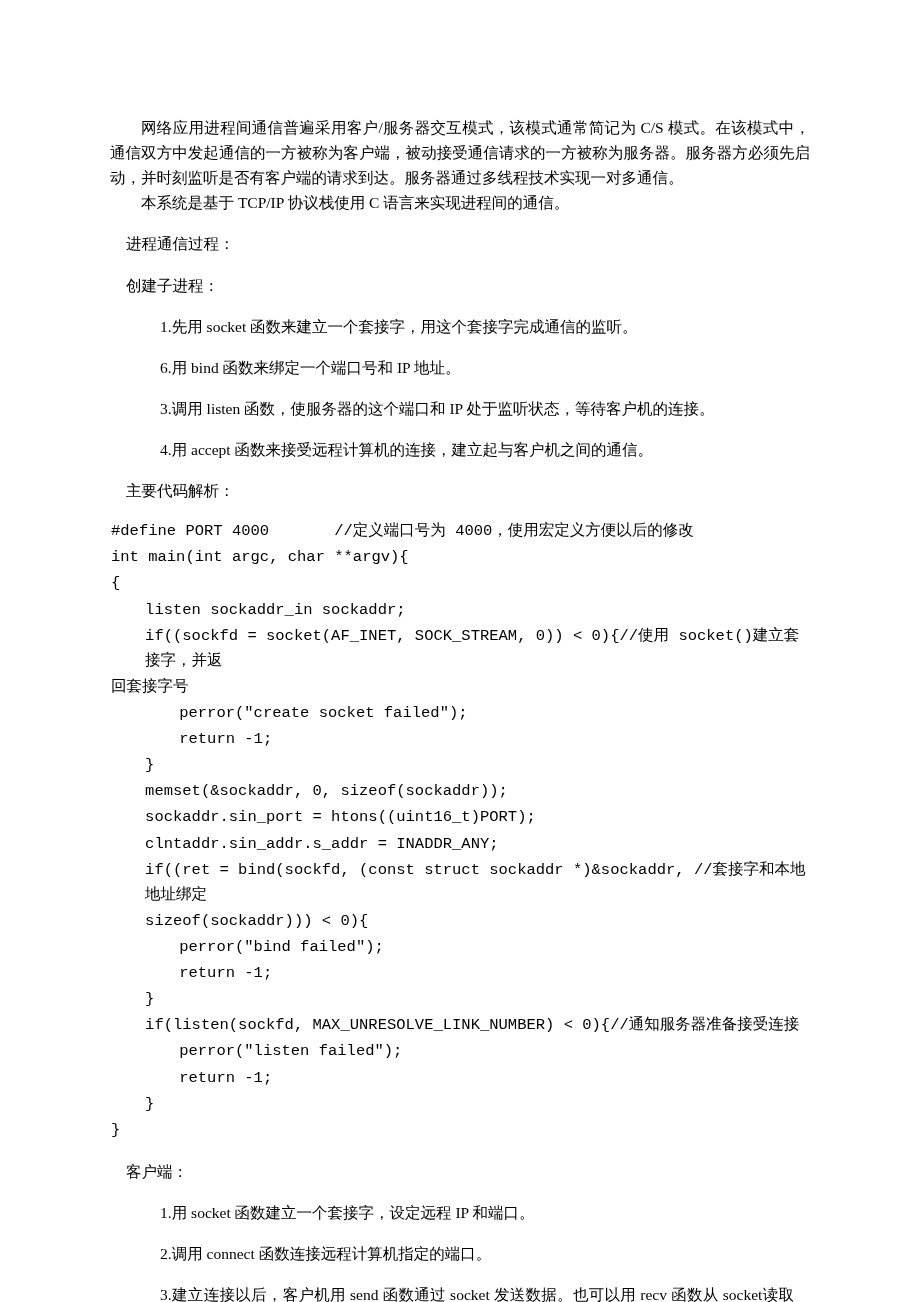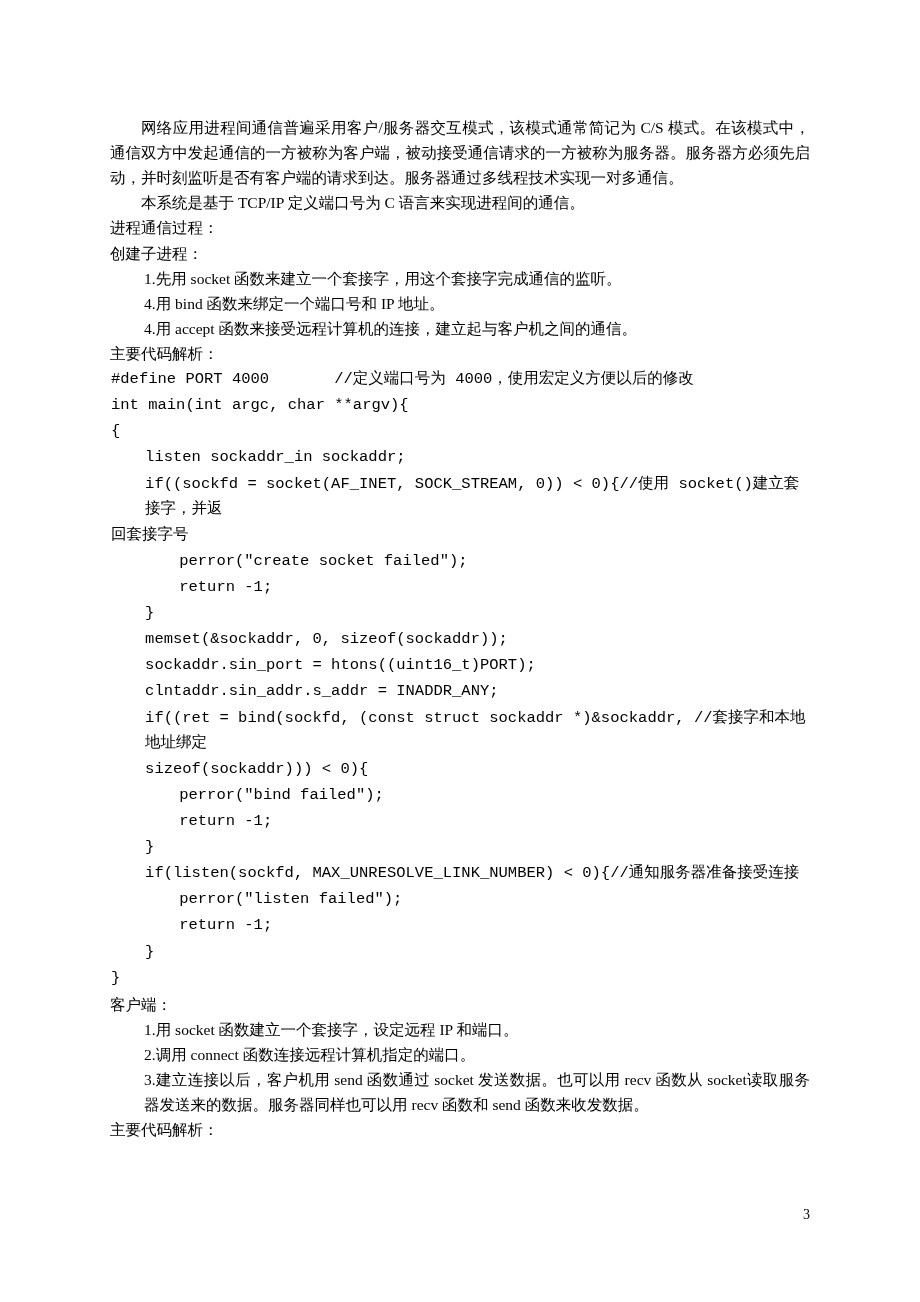--- a/index.html
+++ b/index.html
@@ -17,21 +17,21 @@
     padding: 115px 110px 60px 110px;
     box-sizing: border-box;
     position: relative;
   }
   .para-indent {
     text-indent: 2em;
     margin: 0;
     text-align: justify;
   }
   .para-noindent {
-    margin: 0;
+    margin: 16px;
     text-align: justify;
   }
   .code-line {
     margin: 1px;
     white-space: pre-wrap;
     font-family: Liberation Mono, monospace;
   }
   .i1 { padding-left: 2.2em; }
   .i2 { padding-left: 4.4em; }
   .page-number {
@@ -40,25 +40,26 @@
     bottom: 75px;
     font-size: 14px;
   }
 </style>
 </head>
 <body>
 
 <div class="page">
 
   <p class="para-indent">网络应用进程间通信普遍采用客户/服务器交互模式，该模式通常简记为 C/S 模式。在该模式中，通信双方中发起通信的一方被称为客户端，被动接受通信请求的一方被称为服务器。服务器方必须先启动，并时刻监听是否有客户端的请求到达。服务器通过多线程技术实现一对多通信。</p>
-  <p class="para-indent">本系统是基于 TCP/IP 定义端口号为 C 语言来实现进程间的通信。</p>
+  <p class="para-indent">本系统是基于 TCP/IP 协议栈使用 C 语言来实现进程间的通信。</p>
   <p class="para-noindent">进程通信过程：</p>
   <p class="para-noindent">创建子进程：</p>
   <p class="para-noindent i1">1.先用 socket 函数来建立一个套接字，用这个套接字完成通信的监听。</p>
-  <p class="para-noindent i1">4.用 bind 函数来绑定一个端口号和 IP 地址。</p>
+  <p class="para-noindent i1">6.用 bind 函数来绑定一个端口号和 IP 地址。</p>
+  <p class="para-noindent i1">3.调用 listen 函数，使服务器的这个端口和 IP 处于监听状态，等待客户机的连接。</p>
   <p class="para-noindent i1">4.用 accept 函数来接受远程计算机的连接，建立起与客户机之间的通信。</p>
   <p class="para-noindent">主要代码解析：</p>
 
   <p class="code-line">#define PORT 4000       //定义端口号为 4000，使用宏定义方便以后的修改</p>
   <p class="code-line">int main(int argc, char **argv){</p>
   <p class="code-line">{</p>
   <p class="code-line i1">listen sockaddr_in sockaddr;</p>
   <p class="code-line i1">if((sockfd = socket(AF_INET, SOCK_STREAM, 0)) &lt; 0){//使用 socket()建立套接字，并返</p>
   <p class="code-line">回套接字号</p>
   <p class="code-line i2">perror("create socket failed");</p>

